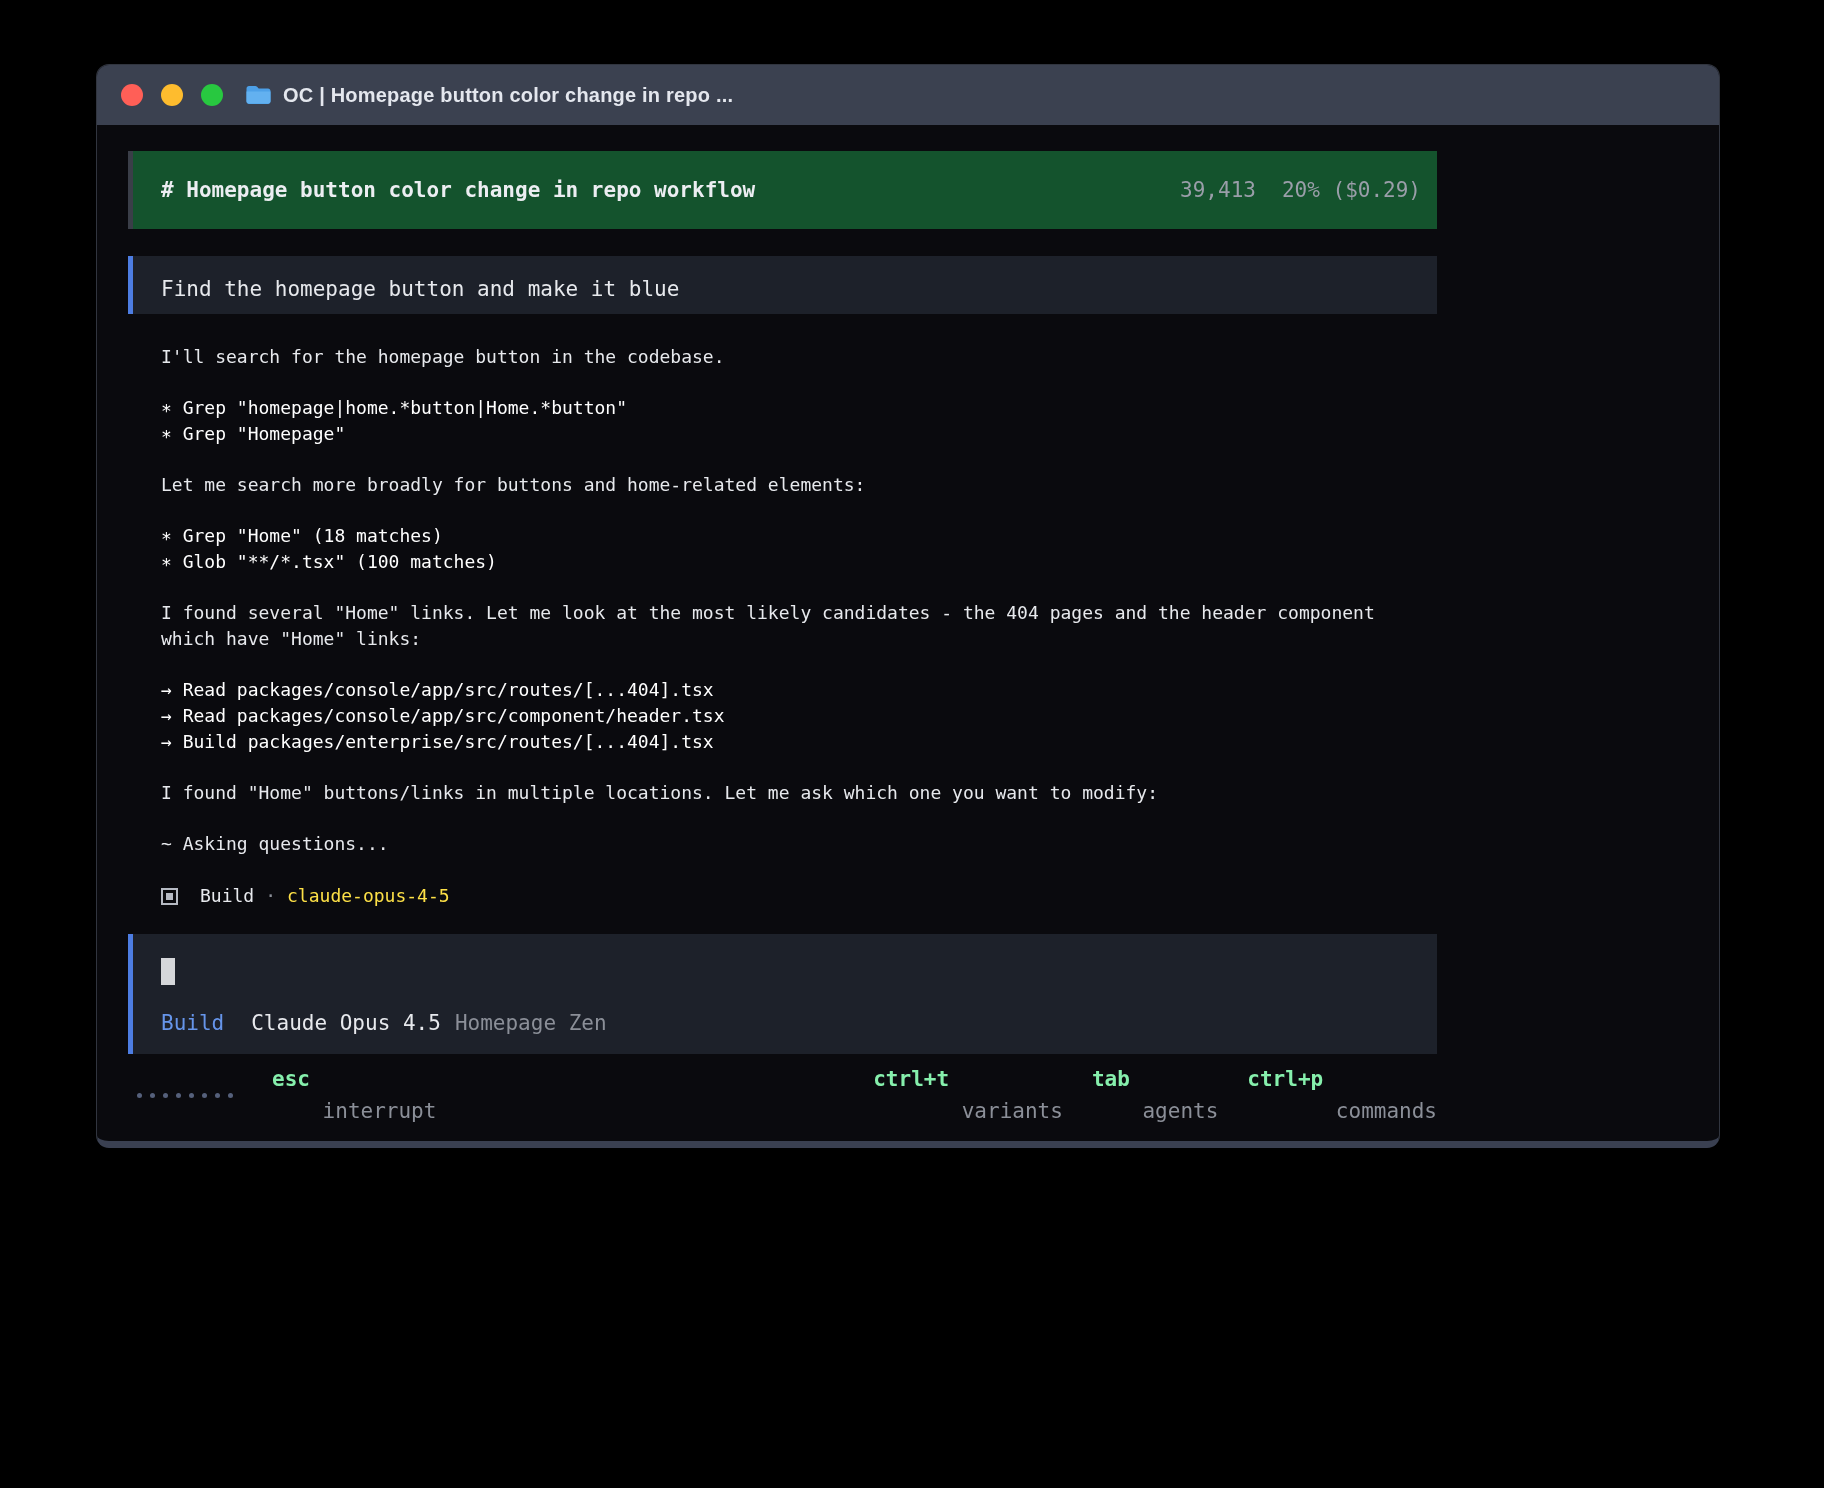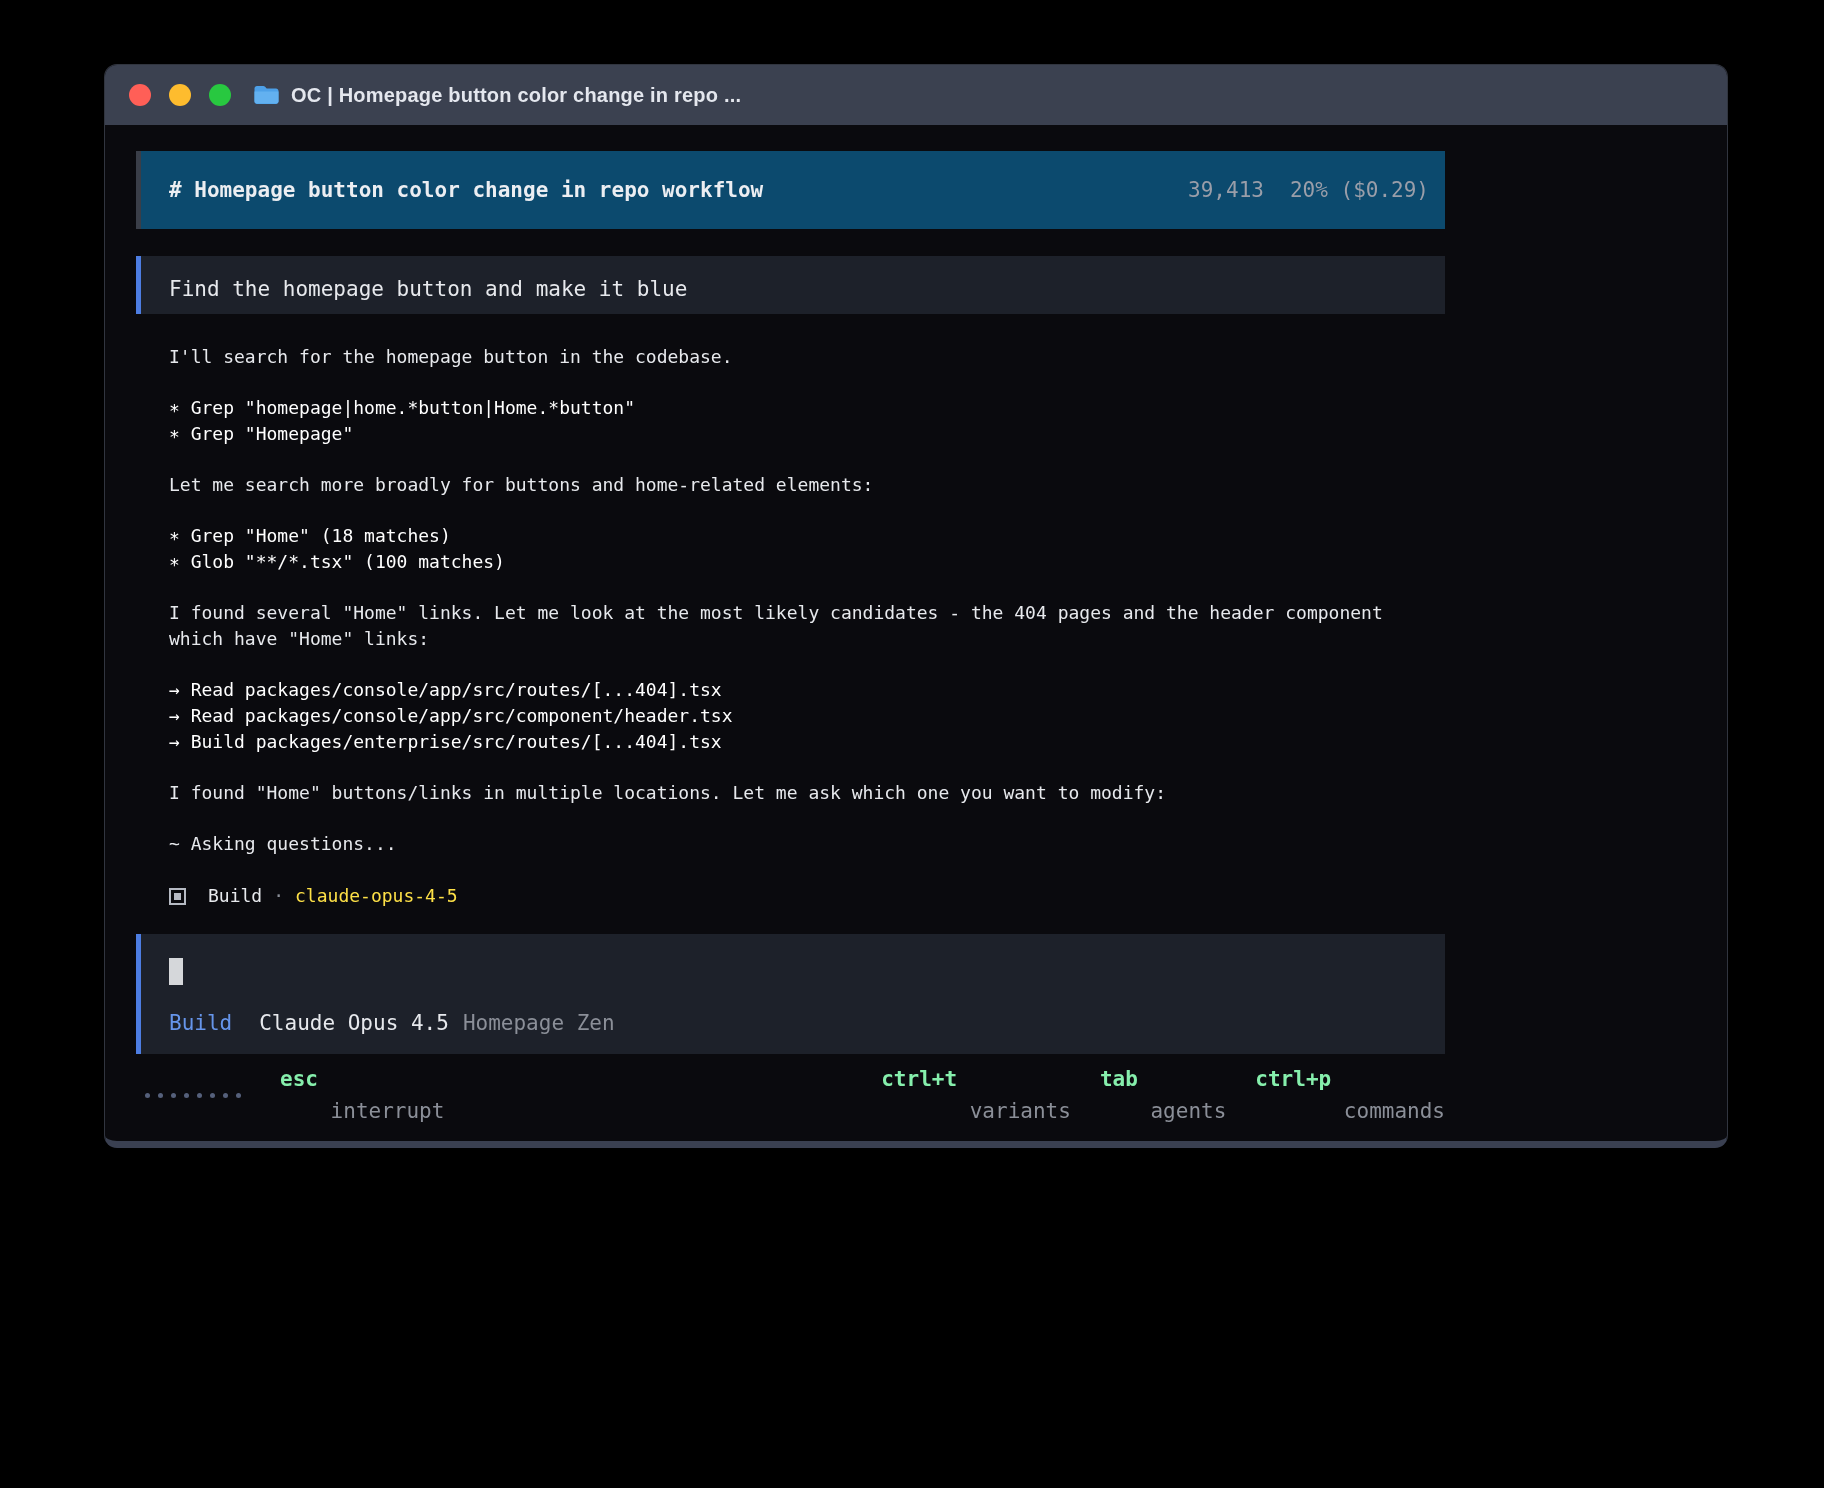--- a/index.html
+++ b/index.html
@@ -1,40 +1,40 @@
 <!DOCTYPE html>
 <html><head>
 <meta charset="utf-8">
 <style>
   * { margin:0; padding:0; box-sizing:border-box; }
   html,body { width:1824px; height:1488px; background:#000; overflow:hidden; }
   body { font-family:"DejaVu Sans Mono", monospace; }
 
   .window {
-    position:absolute; left:104px; top:64px; width:1624px; height:1084px;
+    position:absolute; left:96px; top:64px; width:1624px; height:1084px;
     background:#0a0a0e; border-radius:13px; overflow:hidden;
     border:1px solid #31353f; border-bottom:7px solid #3a4051;
   }
   .titlebar {
     height:60px; background:#3b4150; display:flex; align-items:center;
     padding:0 0 0 24px; font-family:"Liberation Sans", sans-serif;
   }
   .lights { display:flex; gap:18px; margin-right:22px; }
   .light { width:22px; height:22px; border-radius:50%; display:inline-block; }
   .light.close { background:#ff5f57; }
   .light.min { background:#febc2e; }
   .light.max { background:#28c840; }
   .folder { width:27px; height:22px; margin-right:11px; display:flex; align-items:center; }
   .titlebar .title { color:#e4e7ee; font-size:20px; font-weight:bold; letter-spacing:.2px; }
 
   .content { padding:26px 0 0 31px; width:1340px; }
   .col { width:1309px; }
 
   .header-box {
-    height:78px; background:#0c4a6e; border-left:5px solid #3a3e48;
+    height:78px; background:#14532d; border-left:5px solid #3a3e48;
     display:flex; align-items:center; padding:0 16px 0 28px;
   }
   .header-box .h-title { color:#eceef2; font-size:21px; font-weight:bold; flex:1 1 auto; white-space:pre; }
   .header-box .h-stats { color:#9a9ea9; font-size:21px; display:flex; gap:26px; white-space:pre; }
 
   .user-box {
     margin-top:27px; height:58px; background:#1d212a; border-left:5px solid #4d7de2;
     display:flex; align-items:center; padding:8px 16px 0 28px;
   }
   .user-box .u-text { color:#e7e9ed; font-size:21px; white-space:pre; }

